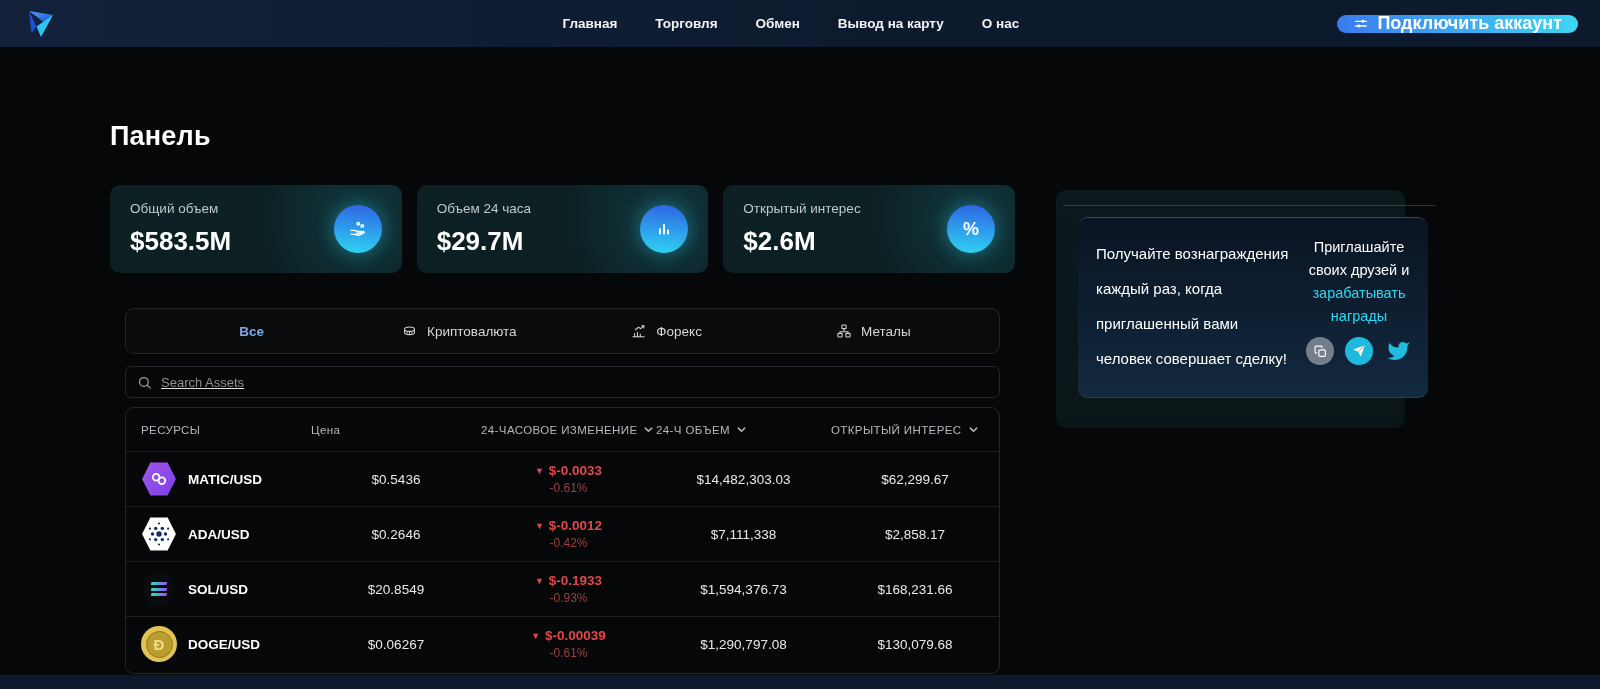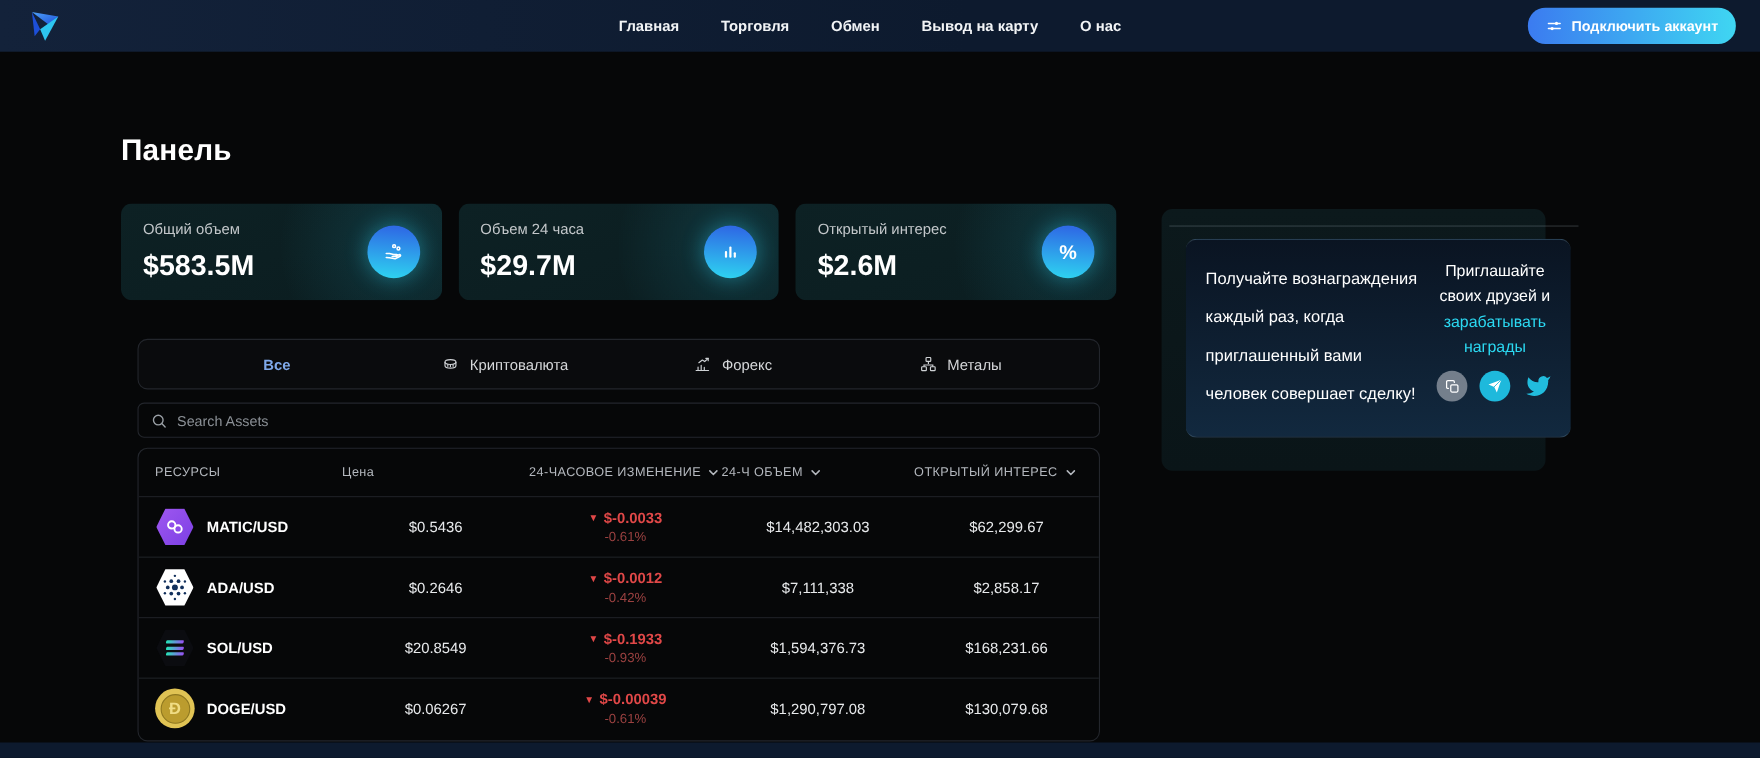--- a/index.html
+++ b/index.html
@@ -18,23 +18,23 @@
     display:flex; align-items:center; padding:0 22px;
     z-index:20;
   }
   .logo { width:38px; height:38px; display:flex; align-items:center; }
   .nav-links {
     position:absolute; left:50%; top:0; height:47px; transform:translateX(-52%);
     display:flex; align-items:center; gap:38px;
   }
   .nav-link { font-size:13.5px; font-weight:700; color:#f2f4f6; cursor:pointer; white-space:nowrap; }
   .connect-btn {
-    margin-left:auto; height:33px; padding:0 16px; border:none; border-radius:16px;
+    margin-left:auto; height:18px; padding:0 16px; border:none; border-radius:16px;
     background:linear-gradient(90deg,#3b7bf0 0%, #3fd6f2 100%);
-    color:#fff; font-size:13px; font-weight:700;
+    color:#fff; font-size:18px; font-weight:700;
     display:flex; align-items:center; gap:8px; cursor:pointer;
     font-family:"Liberation Sans", sans-serif;
     justify-content:space-between;
   }
 
   
   .main { position:absolute; top:47px; left:110px; width:905px; }
   .page-title { margin-top:74px; font-size:27px; font-weight:800; color:#ffffff; letter-spacing:.2px; }
 
   .stats-row { display:flex; gap:15px; margin-top:33px; }
@@ -70,21 +70,21 @@
   .tab .ticon { display:flex; align-items:center; }
 
   
   .search {
     margin:12px 0 0 15px; width:875px; height:32px;
     border:1px solid #23262c; border-radius:6px; background:transparent;
     display:flex; align-items:center; gap:9px; padding:0 11px;
   }
   .search input {
     flex:1; background:transparent; border:none; outline:none;
-    color:#dfe2e5; font-size:13px; font-family:"Liberation Sans", sans-serif;
+    color:#dfe2e5; font-size:13px; font-family:"Liberation Sans", sans-serif;text-decoration:underline;
   }
   .search input::placeholder { color:#8b9096; }
 
   
   .asset-table {
     margin:9px 0 0 15px; width:875px; height:267px;
     border:1px solid #23262c; border-radius:9px; overflow:hidden;
   }
   .trow {
     display:grid; grid-template-columns:170px 170px 175px 175px 1fr;

